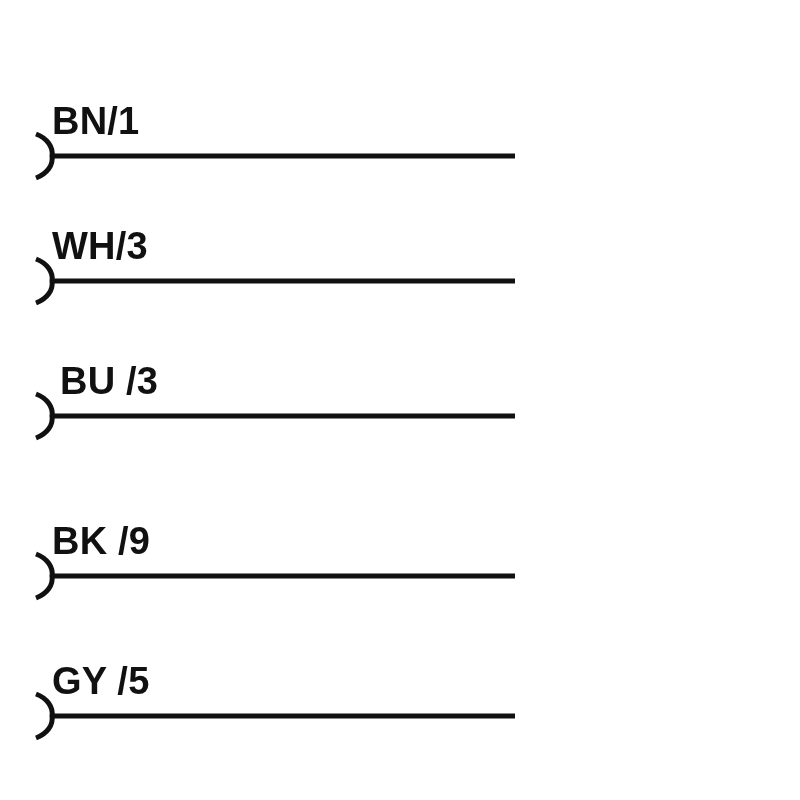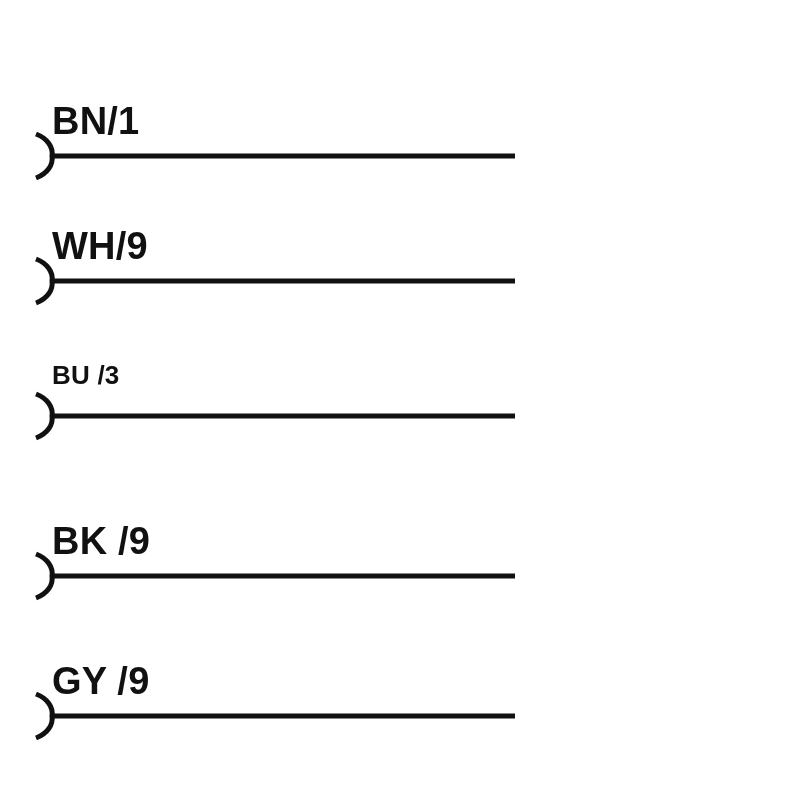--- a/index.html
+++ b/index.html
@@ -49,36 +49,36 @@
         <path d="M 36 5 A 30.4 22 0 0 1 52 27 A 30.4 22 0 0 1 36 49" fill="none" stroke="#111111" stroke-width="5" stroke-linecap="butt"></path>
         <line x1="52" y1="27" x2="515" y2="27" stroke="#111111" stroke-width="5" stroke-linecap="butt"></line>
       </svg>
       <span class="wire-label" style="left: 52px; top: -54px; font-size: 38px; color: rgb(17, 17, 17);">BN/1</span>
     </div>
     <div class="wire-row" style="top: 281px;">
       <svg class="wire-svg" width="520" height="54" viewBox="0 0 520 54" style="top: -27px;">
         <path d="M 36 5 A 30.4 22 0 0 1 52 27 A 30.4 22 0 0 1 36 49" fill="none" stroke="#111111" stroke-width="5" stroke-linecap="butt"></path>
         <line x1="52" y1="27" x2="515" y2="27" stroke="#111111" stroke-width="5" stroke-linecap="butt"></line>
       </svg>
-      <span class="wire-label" style="left: 52px; top: -54px; font-size: 38px; color: rgb(17, 17, 17);">WH/9</span>
+      <span class="wire-label" style="left: 52px; top: -54px; font-size: 38px; color: rgb(17, 17, 17);">WH/3</span>
     </div>
     <div class="wire-row" style="top: 416px;">
       <svg class="wire-svg" width="520" height="54" viewBox="0 0 520 54" style="top: -27px;">
         <path d="M 36 5 A 30.4 22 0 0 1 52 27 A 30.4 22 0 0 1 36 49" fill="none" stroke="#111111" stroke-width="5" stroke-linecap="butt"></path>
         <line x1="52" y1="27" x2="515" y2="27" stroke="#111111" stroke-width="5" stroke-linecap="butt"></line>
       </svg>
-      <span class="wire-label" style="left: 52px; top: -54px; font-size: 26px; color: rgb(17, 17, 17);">BU /3</span>
+      <span class="wire-label" style="left: 60px; top: -54px; font-size: 38px; color: rgb(17, 17, 17);">BU /3</span>
     </div>
     <div class="wire-row" style="top: 576px;">
       <svg class="wire-svg" width="520" height="54" viewBox="0 0 520 54" style="top: -27px;">
         <path d="M 36 5 A 30.4 22 0 0 1 52 27 A 30.4 22 0 0 1 36 49" fill="none" stroke="#111111" stroke-width="5" stroke-linecap="butt"></path>
         <line x1="52" y1="27" x2="515" y2="27" stroke="#111111" stroke-width="5" stroke-linecap="butt"></line>
       </svg>
       <span class="wire-label" style="left: 52px; top: -54px; font-size: 38px; color: rgb(17, 17, 17);">BK /9</span>
     </div>
     <div class="wire-row" style="top: 716px;">
       <svg class="wire-svg" width="520" height="54" viewBox="0 0 520 54" style="top: -27px;">
         <path d="M 36 5 A 30.4 22 0 0 1 52 27 A 30.4 22 0 0 1 36 49" fill="none" stroke="#111111" stroke-width="5" stroke-linecap="butt"></path>
         <line x1="52" y1="27" x2="515" y2="27" stroke="#111111" stroke-width="5" stroke-linecap="butt"></line>
       </svg>
-      <span class="wire-label" style="left: 52px; top: -54px; font-size: 38px; color: rgb(17, 17, 17);">GY /9</span>
+      <span class="wire-label" style="left: 52px; top: -54px; font-size: 38px; color: rgb(17, 17, 17);">GY /5</span>
     </div>
   </div>
 
 </body></html>

